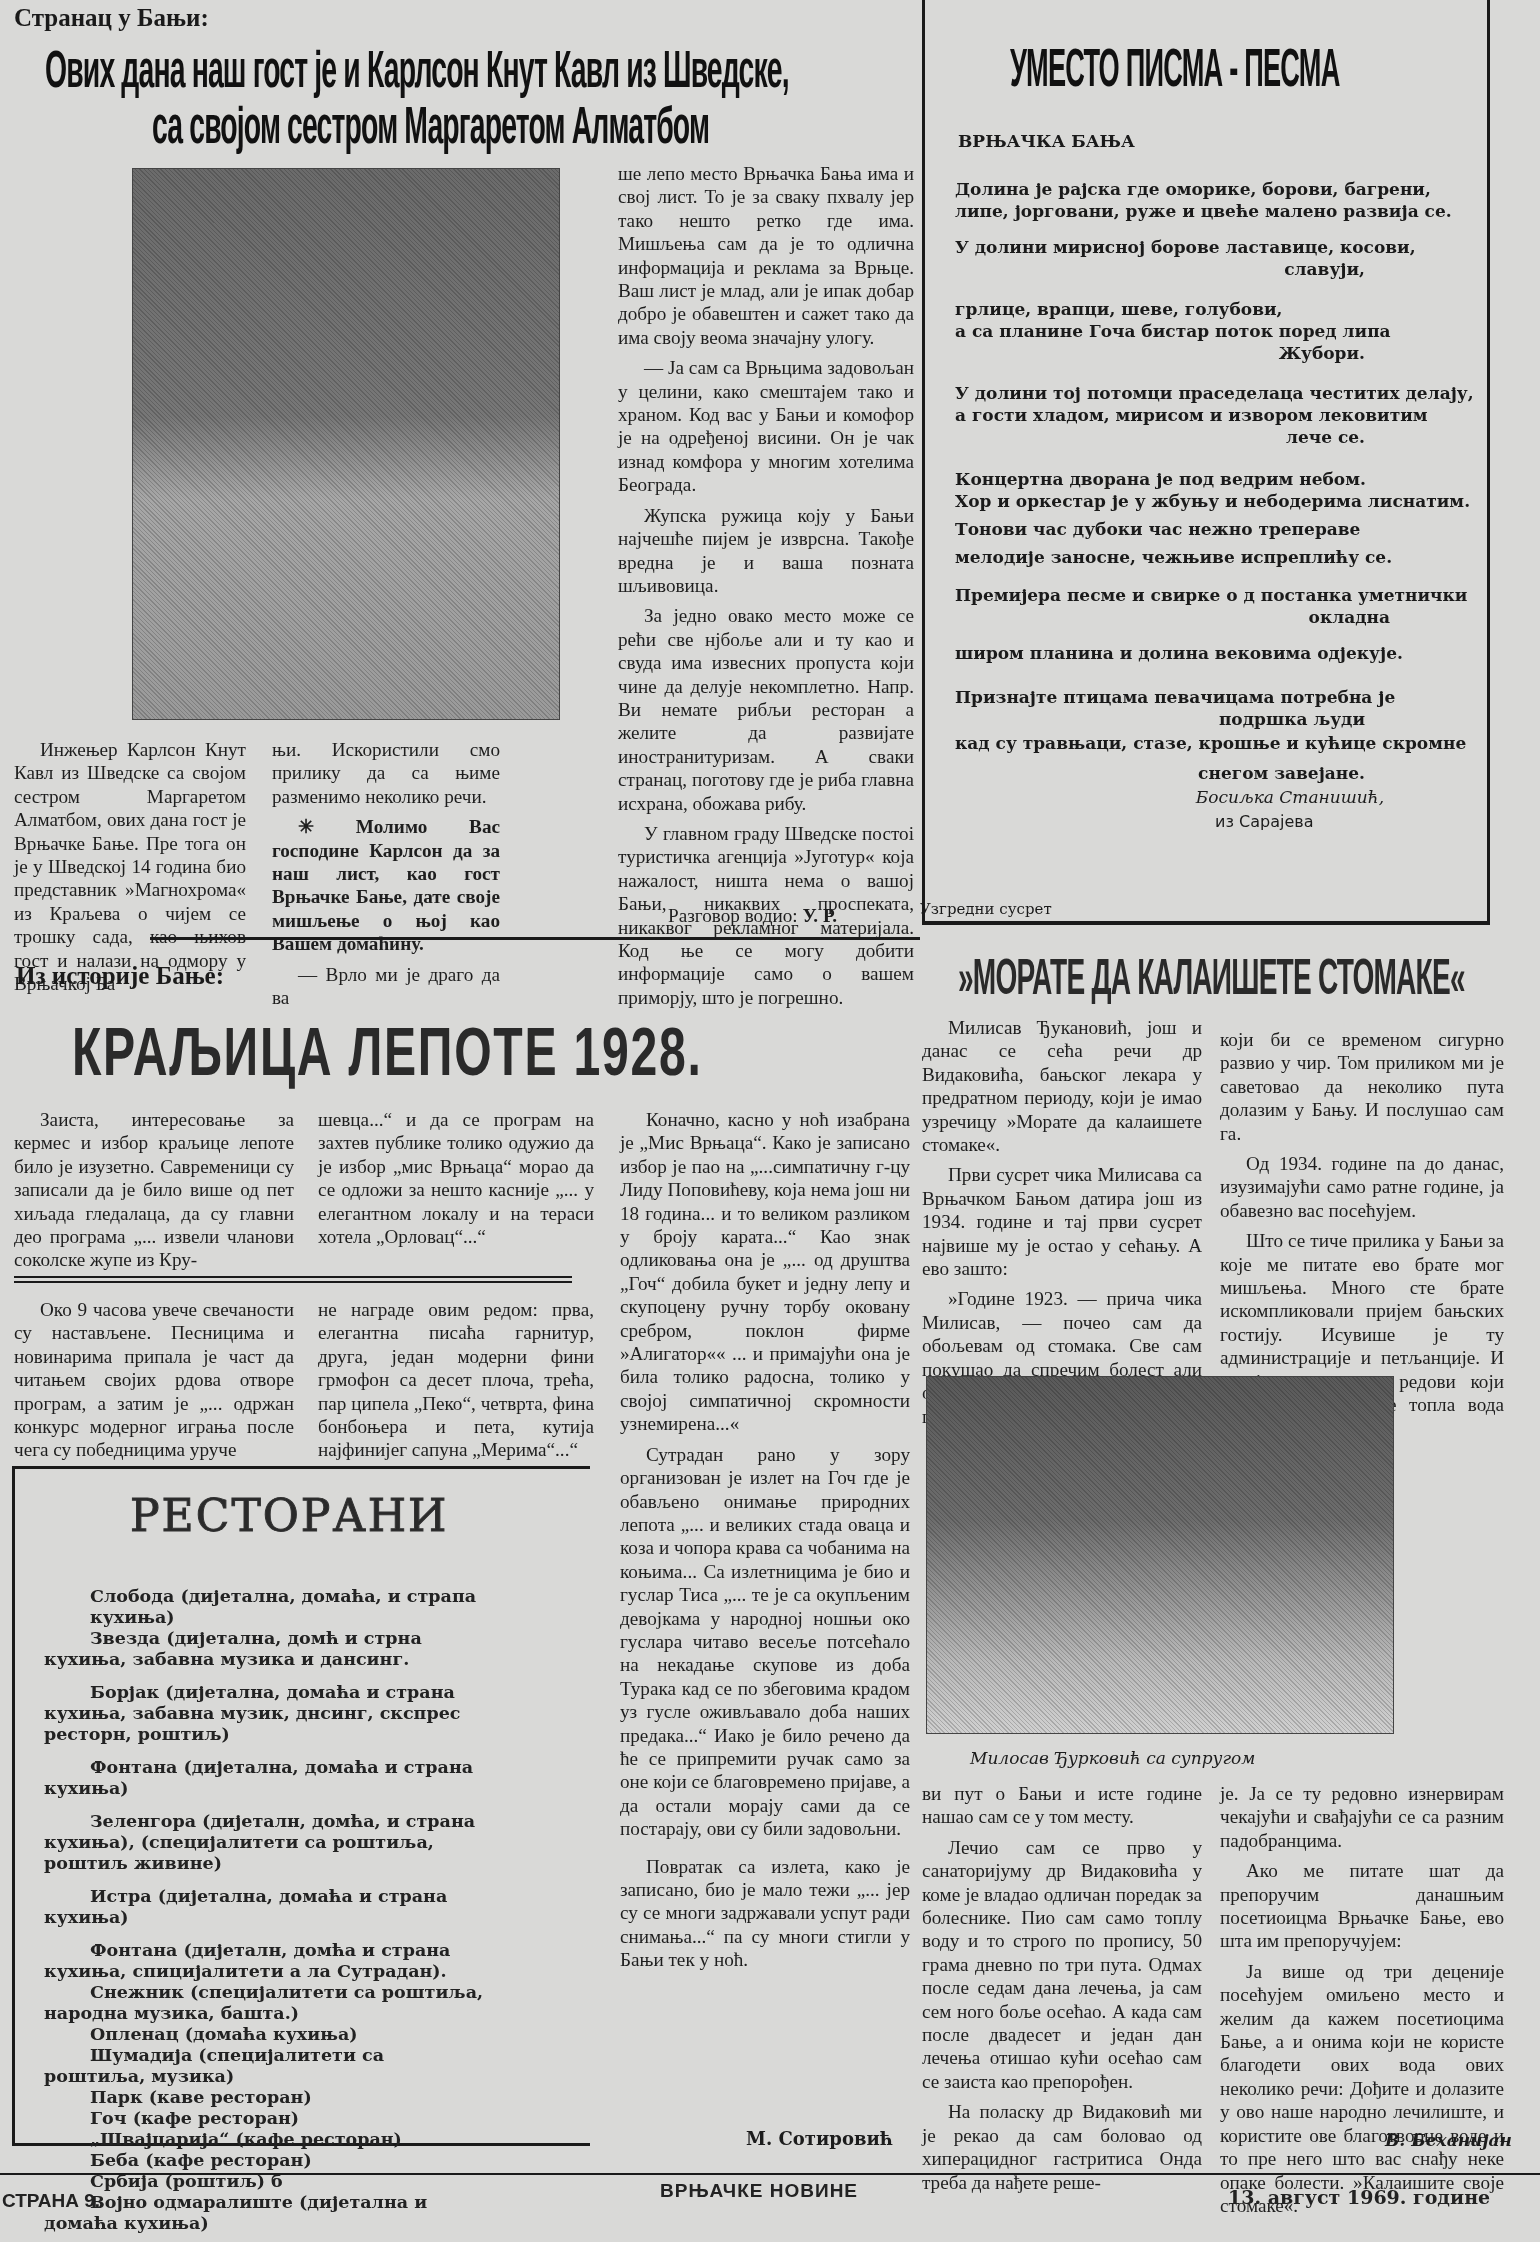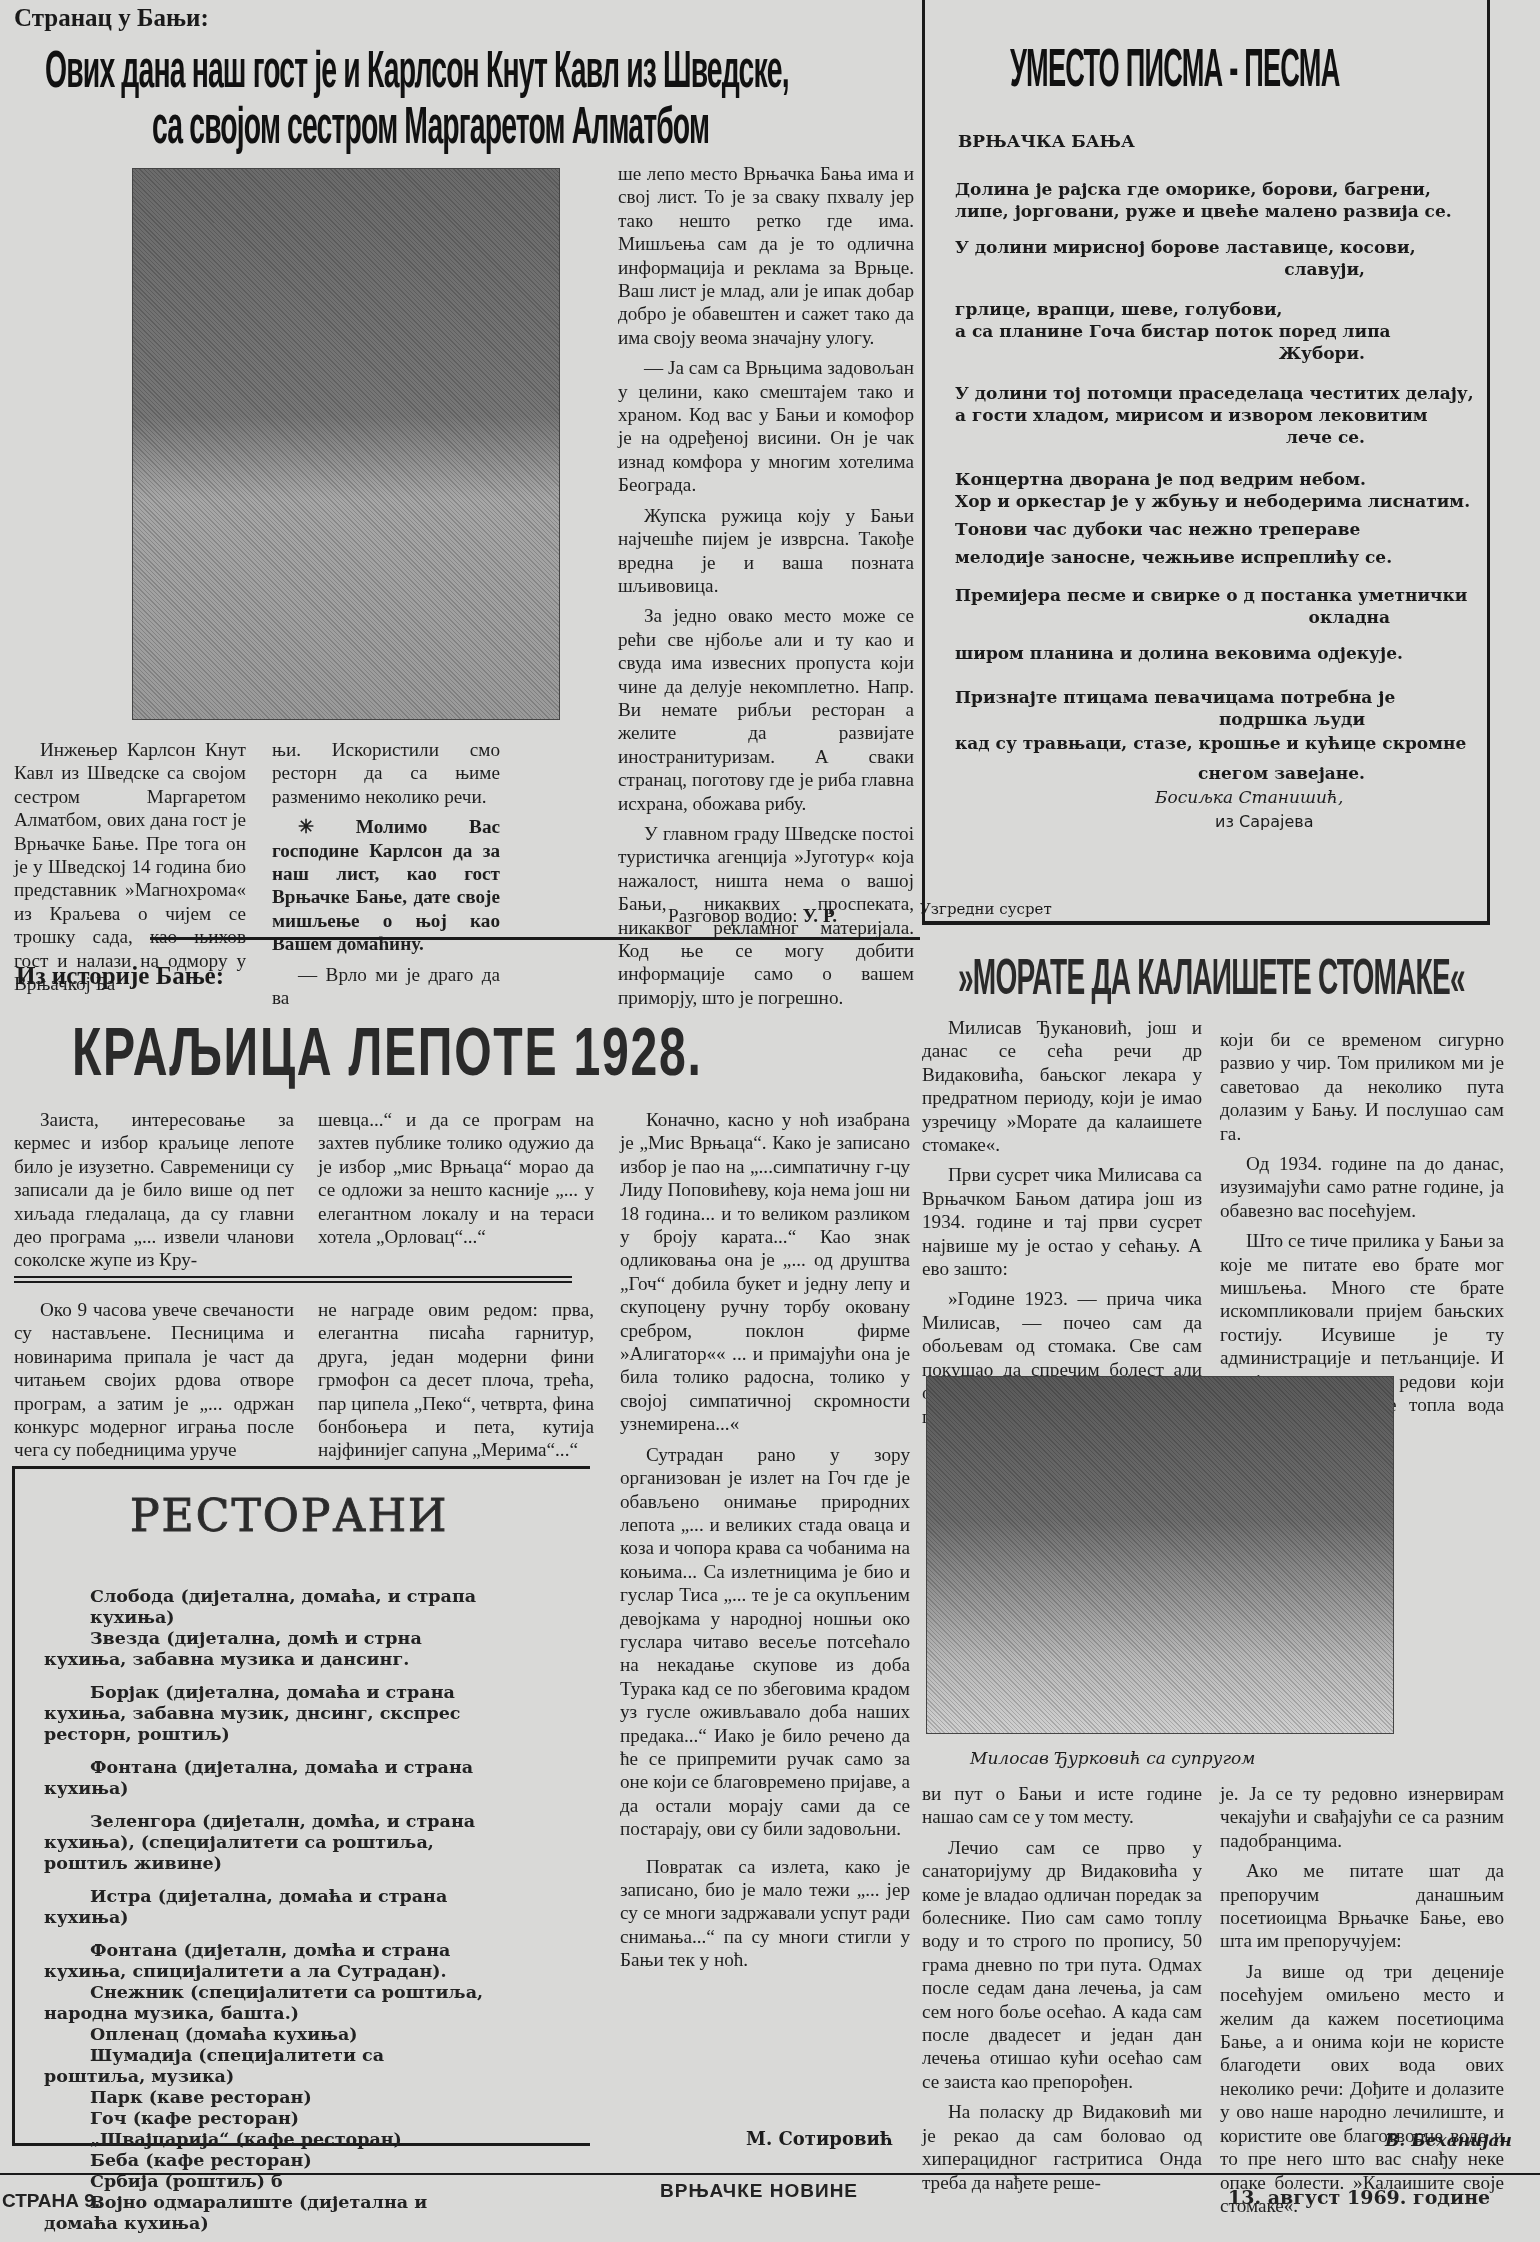--- a/index.html
+++ b/index.html
@@ -35,21 +35,21 @@
 
 <div class="abs cond-head" style="left:45px;top:40px;font-size:33px;transform:scaleX(0.86) scaleY(1.55)">Ових дана наш гост је и Карлсон Кнут Кавл из Шведске,</div>
 <div class="abs cond-head" style="left:152px;top:96px;font-size:33px;transform:scaleX(0.86) scaleY(1.55)">са својом сестром Маргаретом Алматбом</div>
 
 <div class="abs photo" style="left:132px;top:168px;width:428px;height:552px"></div>
 
 <div class="abs col" style="left:14px;top:738px;width:232px">
   <p>Инжењер Карлсон Кнут Кавл из Шведске са својом сестром Маргаретом Алматбом, ових дана гост је Врњачке Бање. Пре тога он је у Шведској 14 година био представник »Магнохрома« из Краљева о чијем се трошку сада, као њихов гост и налази на одмору у Врњачкој Ба</p>
 </div>
 <div class="abs col" style="left:272px;top:738px;width:228px">
-  <p class="noind">њи. Искористили смо ресторн да са њиме разменимо неколико речи.</p>
+  <p class="noind">њи. Искористили смо прилику да са њиме разменимо неколико речи.</p>
   <p style="font-weight:bold">✳ Молимо Вас господине Карлсон да за наш лист, као гост Врњачке Бање, дате своје мишљење о њој као Вашем домаћину.</p>
   <p>— Врло ми је драго да ва</p>
 </div>
 <div class="abs col" style="left:618px;top:162px;width:296px">
   <p class="noind">ше лепо место Врњачка Бања има и свој лист. То је за сваку пхвалу јер тако нешто ретко где има. Мишљења сам да је то одлична информација и реклама за Врњце. Ваш лист је млад, али је ипак добар добро је обавештен и сажет тако да има своју веома значајну улогу.</p>
   <p>— Ја сам са Врњцима задовољан у целини, како смештајем тако и храном. Код вас у Бањи и комофор је на одређеној висини. Он је чак изнад комфора у многим хотелима Београда.</p>
   <p>Жупска ружица коју у Бањи најчешће пијем је изврсна. Такође вредна је и ваша позната шљивовица.</p>
   <p>За једно овако место може се рећи све нјбоље али и ту као и свуда има извесних пропуста који чине да делује некомплетно. Напр. Ви немате рибљи ресторан а желите да развијате иностранитуризам. А сваки странац, поготову где је риба главна исхрана, обожава рибу.</p>
   <p>У главном граду Шведске постоі туристичка агенција »Југотур« која нажалост, ништа нема о вашој Бањи, никаквих проспеката, никаквог рекламног материјала. Код ње се могу добити информације само о вашем приморју, што је погрешно.</p>
 </div>
@@ -97,21 +97,21 @@
   </div>
   <div style="margin-bottom:2px">
     <span class="line">Признајте птицама певачицама потребна је</span>
     <span class="line r" style="padding-right:90px">подршка људи</span>
   </div>
   <div>
     <span class="line" style="margin-bottom:8px">кад су травњаци, стазе, крошње и кућице скромне</span>
     <span class="line r" style="padding-right:90px">снегом завејане.</span>
   </div>
 </div>
-<div class="abs" style="left:1155px;top:787px;width:270px;text-align:left;font-family:'DejaVu Serif',serif;font-style:italic;font-size:17px">Босиљка Станишић,</div>
+<div class="abs" style="left:1155px;top:787px;width:270px;text-align:center;font-family:'DejaVu Serif',serif;font-style:italic;font-size:17px">Босиљка Станишић,</div>
 <div class="abs" style="left:1215px;top:812px;font-family:'DejaVu Sans',sans-serif;font-size:16px">из Сарајева</div>
 <div class="abs rule" style="left:922px;top:921px;width:568px;height:3px"></div>
 
 <div class="abs kicker" style="left:16px;top:962px">Из историје Бање:</div>
 <div class="abs cond-head" style="left:72px;top:1012px;font-size:56px;transform:scaleX(0.86) scaleY(1.22);color:#2a2a2a;letter-spacing:2px">КРАЉИЦА ЛЕПОТЕ 1928.</div>
 
 <div class="abs col" style="left:14px;top:1108px;width:280px">
   <p>Заиста, интересовање за кермес и избор краљице лепоте било је изузетно. Савременици су записали да је било више од пет хиљада гледалаца, да су главни део програма „... извели чланови соколске жупе из Кру-</p>
 </div>
 <div class="abs col" style="left:318px;top:1108px;width:276px">

